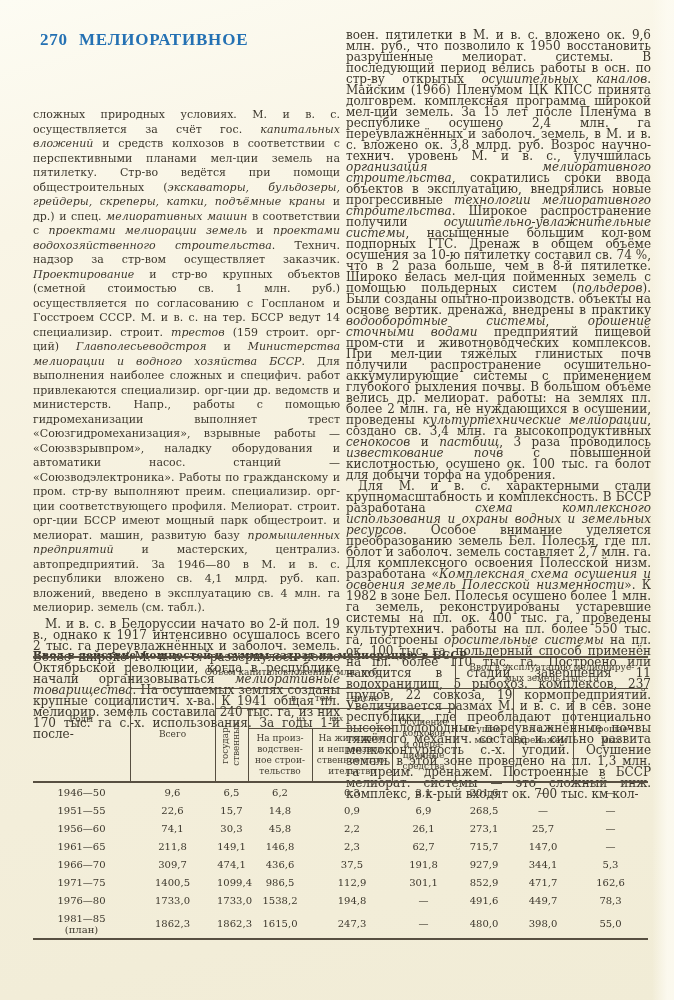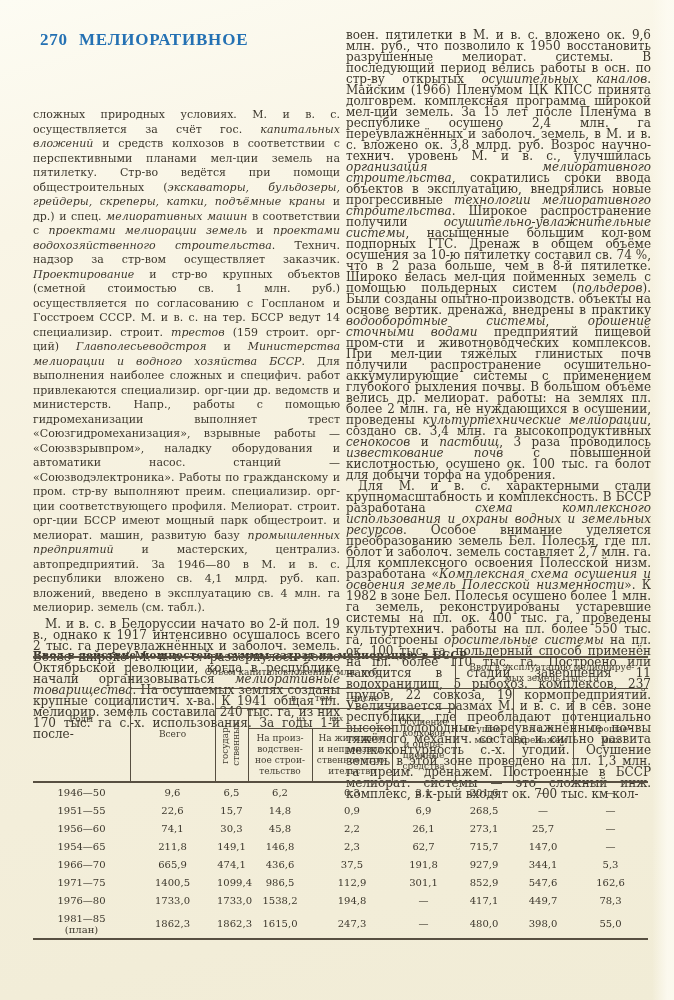--- a/index.html
+++ b/index.html
@@ -146,60 +146,60 @@
           <td>74,1</td>
           <td>30,3</td>
           <td>45,8</td>
           <td>2,2</td>
           <td>26,1</td>
           <td>273,1</td>
           <td>25,7</td>
           <td>—</td>
         </tr>
         <tr>
-          <td>1954—65</td>
+          <td>1961—65</td>
           <td>211,8</td>
           <td>149,1</td>
           <td>146,8</td>
           <td>2,3</td>
           <td>62,7</td>
           <td>715,7</td>
           <td>147,0</td>
           <td>—</td>
         </tr>
         <tr>
           <td>1966—70</td>
-          <td>665,9</td>
+          <td>309,7</td>
           <td>474,1</td>
           <td>436,6</td>
           <td>37,5</td>
           <td>191,8</td>
           <td>927,9</td>
           <td>344,1</td>
           <td>5,3</td>
         </tr>
         <tr>
           <td>1971—75</td>
           <td>1400,5</td>
           <td>1099,4</td>
           <td>986,5</td>
           <td>112,9</td>
           <td>301,1</td>
           <td>852,9</td>
-          <td>547,6</td>
+          <td>471,7</td>
           <td>162,6</td>
         </tr>
         <tr>
           <td>1976—80</td>
           <td>1733,0</td>
           <td>1733,0</td>
           <td>1538,2</td>
           <td>194,8</td>
           <td>—</td>
-          <td>417,1</td>
+          <td>491,6</td>
           <td>449,7</td>
           <td>78,3</td>
         </tr>
         <tr>
           <td>1981—85
 (план)</td>
           <td>1862,3</td>
           <td>1862,3</td>
           <td>1615,0</td>
           <td>247,3</td>

